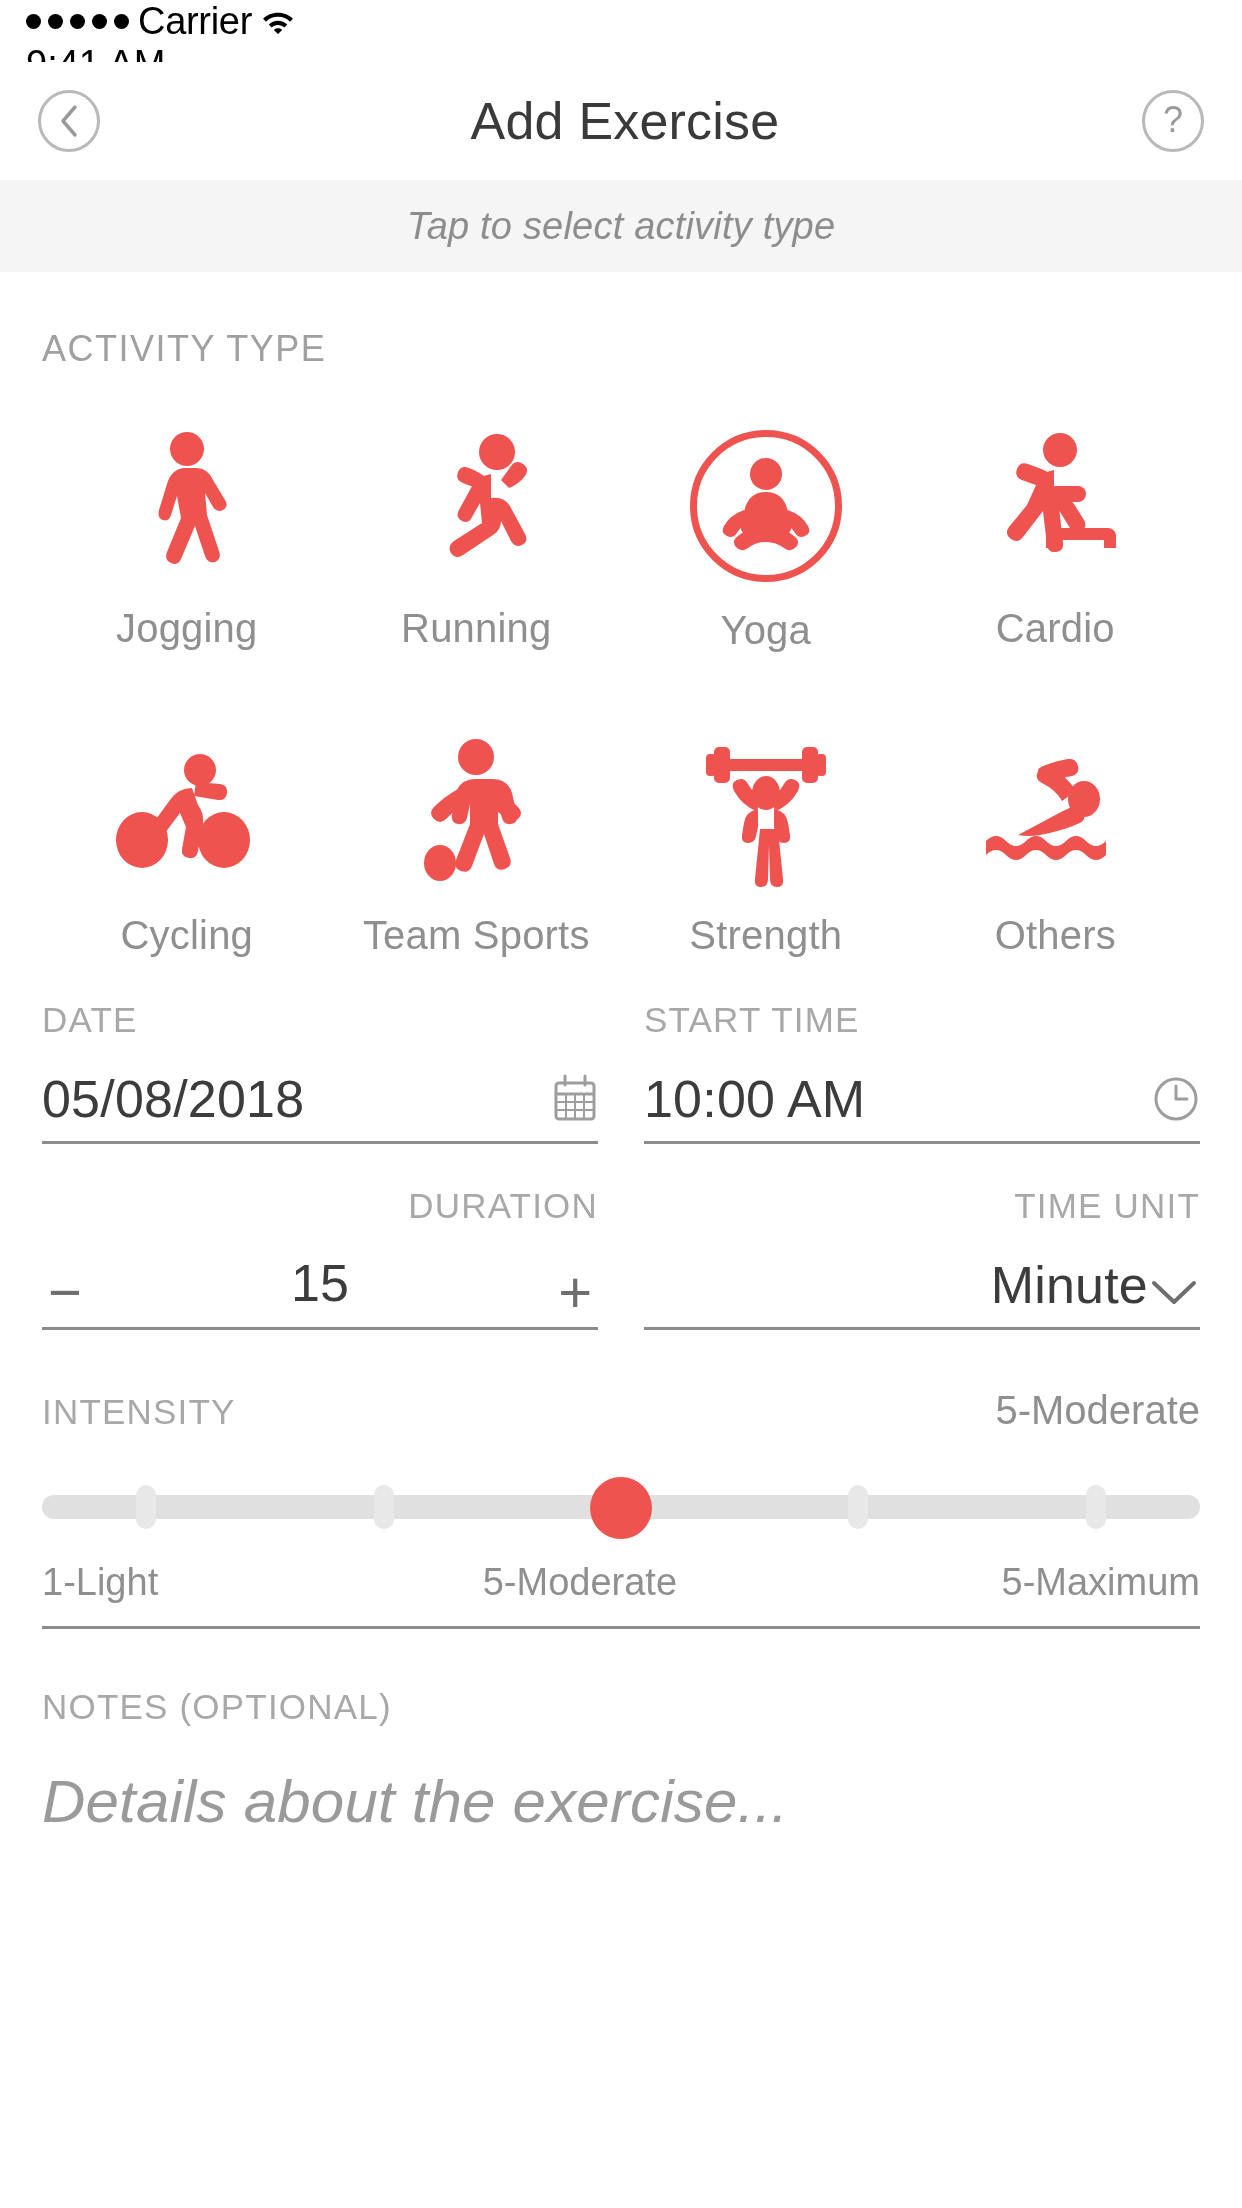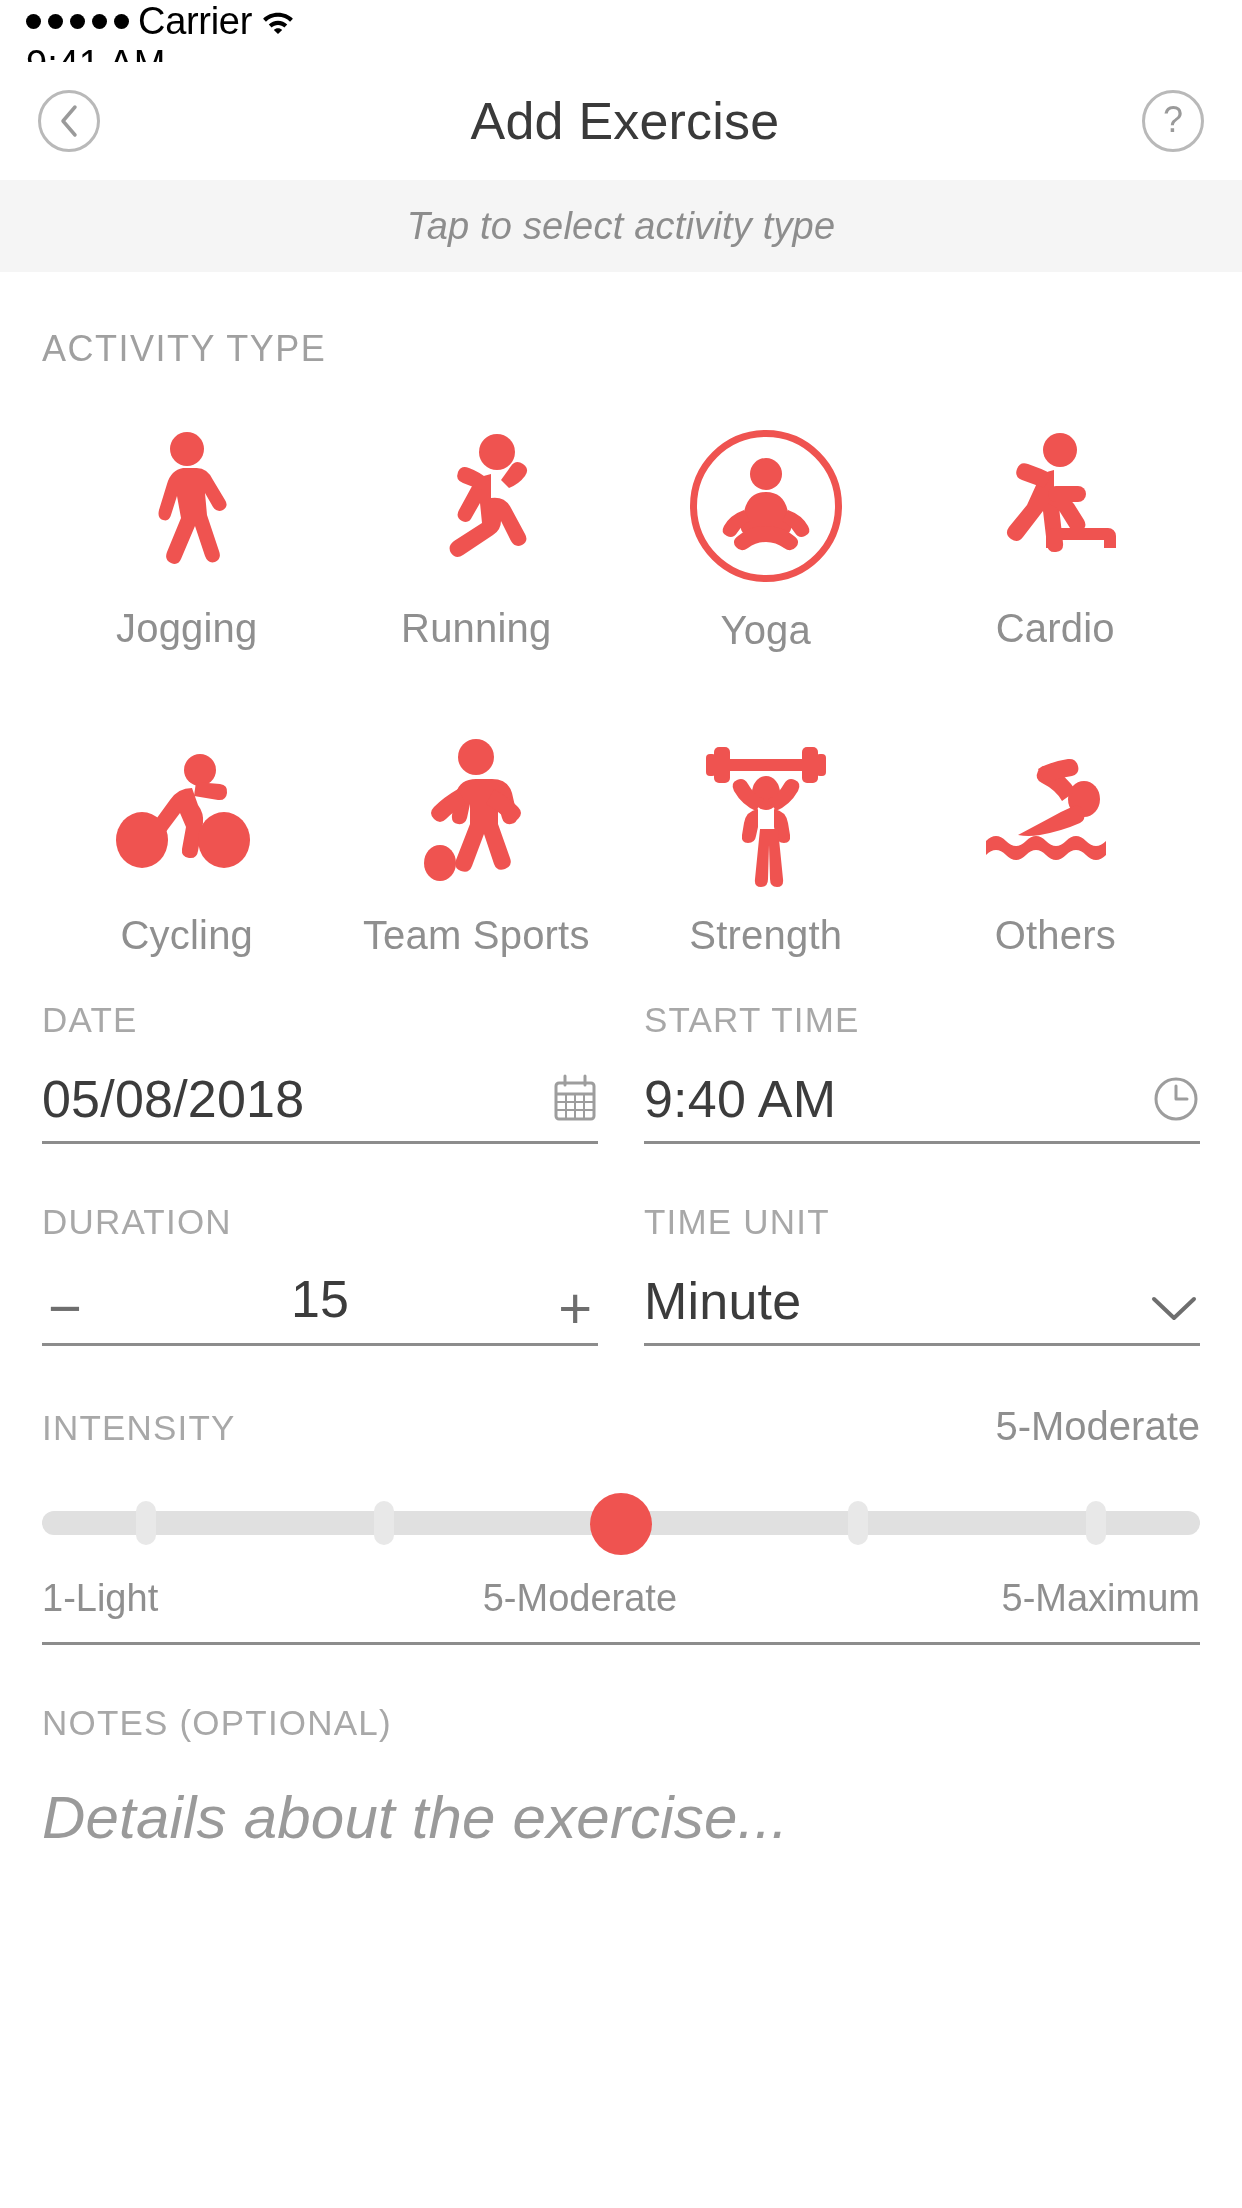--- a/index.html
+++ b/index.html
@@ -327,32 +327,32 @@
                 <line x1="4" y1="37" x2="42" y2="37"></line>
             </g>
           </svg>
         </span>
       </div>
     </div>
 
     <div class="col">
       <div class="field-label">START TIME</div>
       <div class="input-line">
-        <span class="input-val">9:40 AM</span>
+        <span class="input-val">10:00 AM</span>
         <span class="input-ico">
           <svg width="48" height="48" viewBox="0 0 48 48">
             <circle cx="24" cy="24" r="20" fill="none" stroke="#9d9d9d" stroke-width="3"></circle>
             <path d="M24 11 V24 H35" fill="none" stroke="#9d9d9d" stroke-width="3" stroke-linecap="round" stroke-linejoin="round"></path>
           </svg>
         </span>
       </div>
     </div>
   </div>
 
-  <div class="row" style="margin-top:58px;">
+  <div class="row" style="margin-top:42px;text-align:right;">
     <div class="col">
       <div class="field-label">DURATION</div>
       <div class="input-line">
         <div class="stepper">
           <span class="step-btn">−</span>
           <span class="step-val">15</span>
           <span class="step-btn">+</span>
         </div>
       </div>
     </div>

